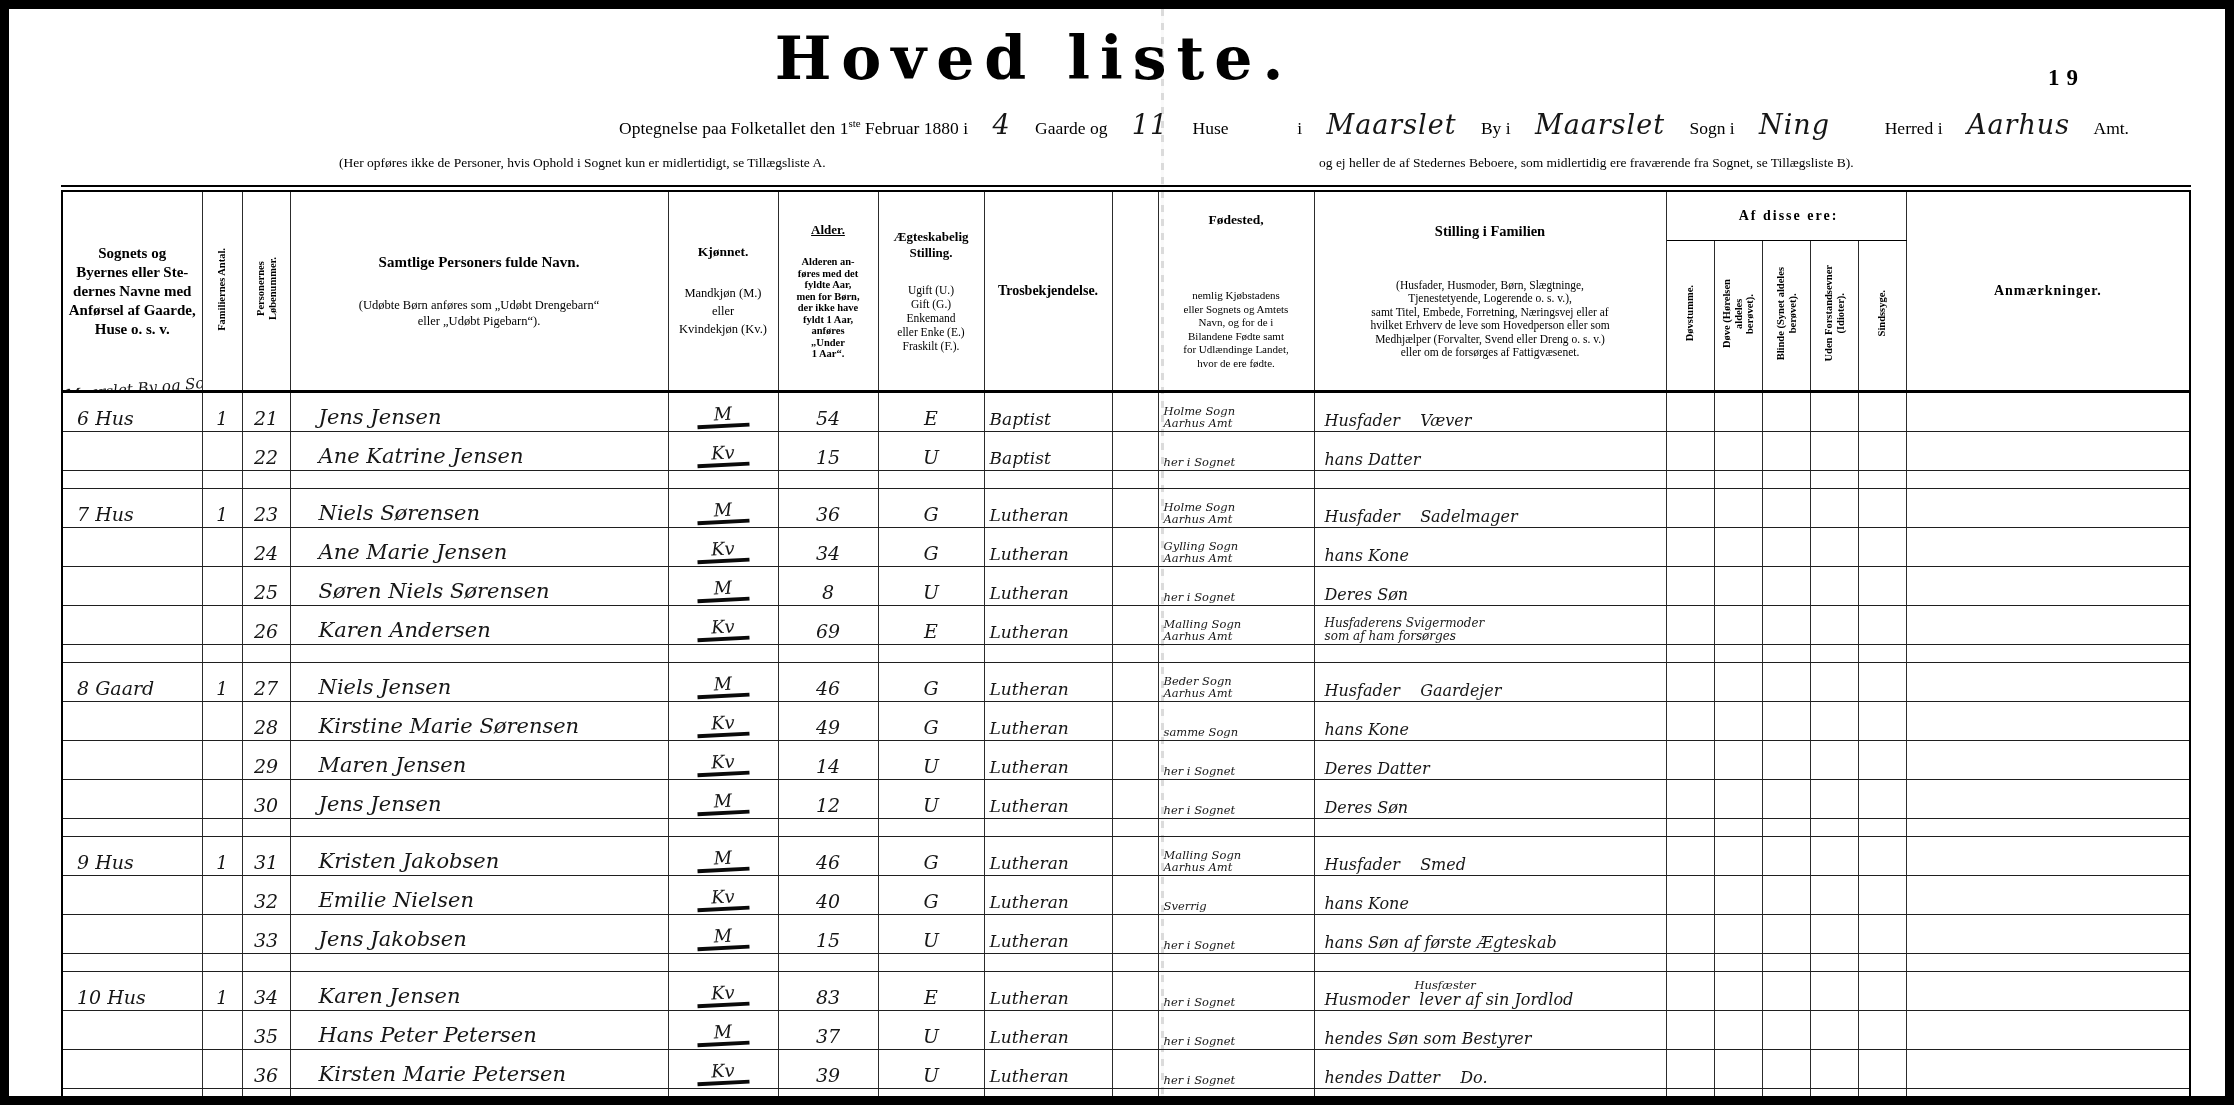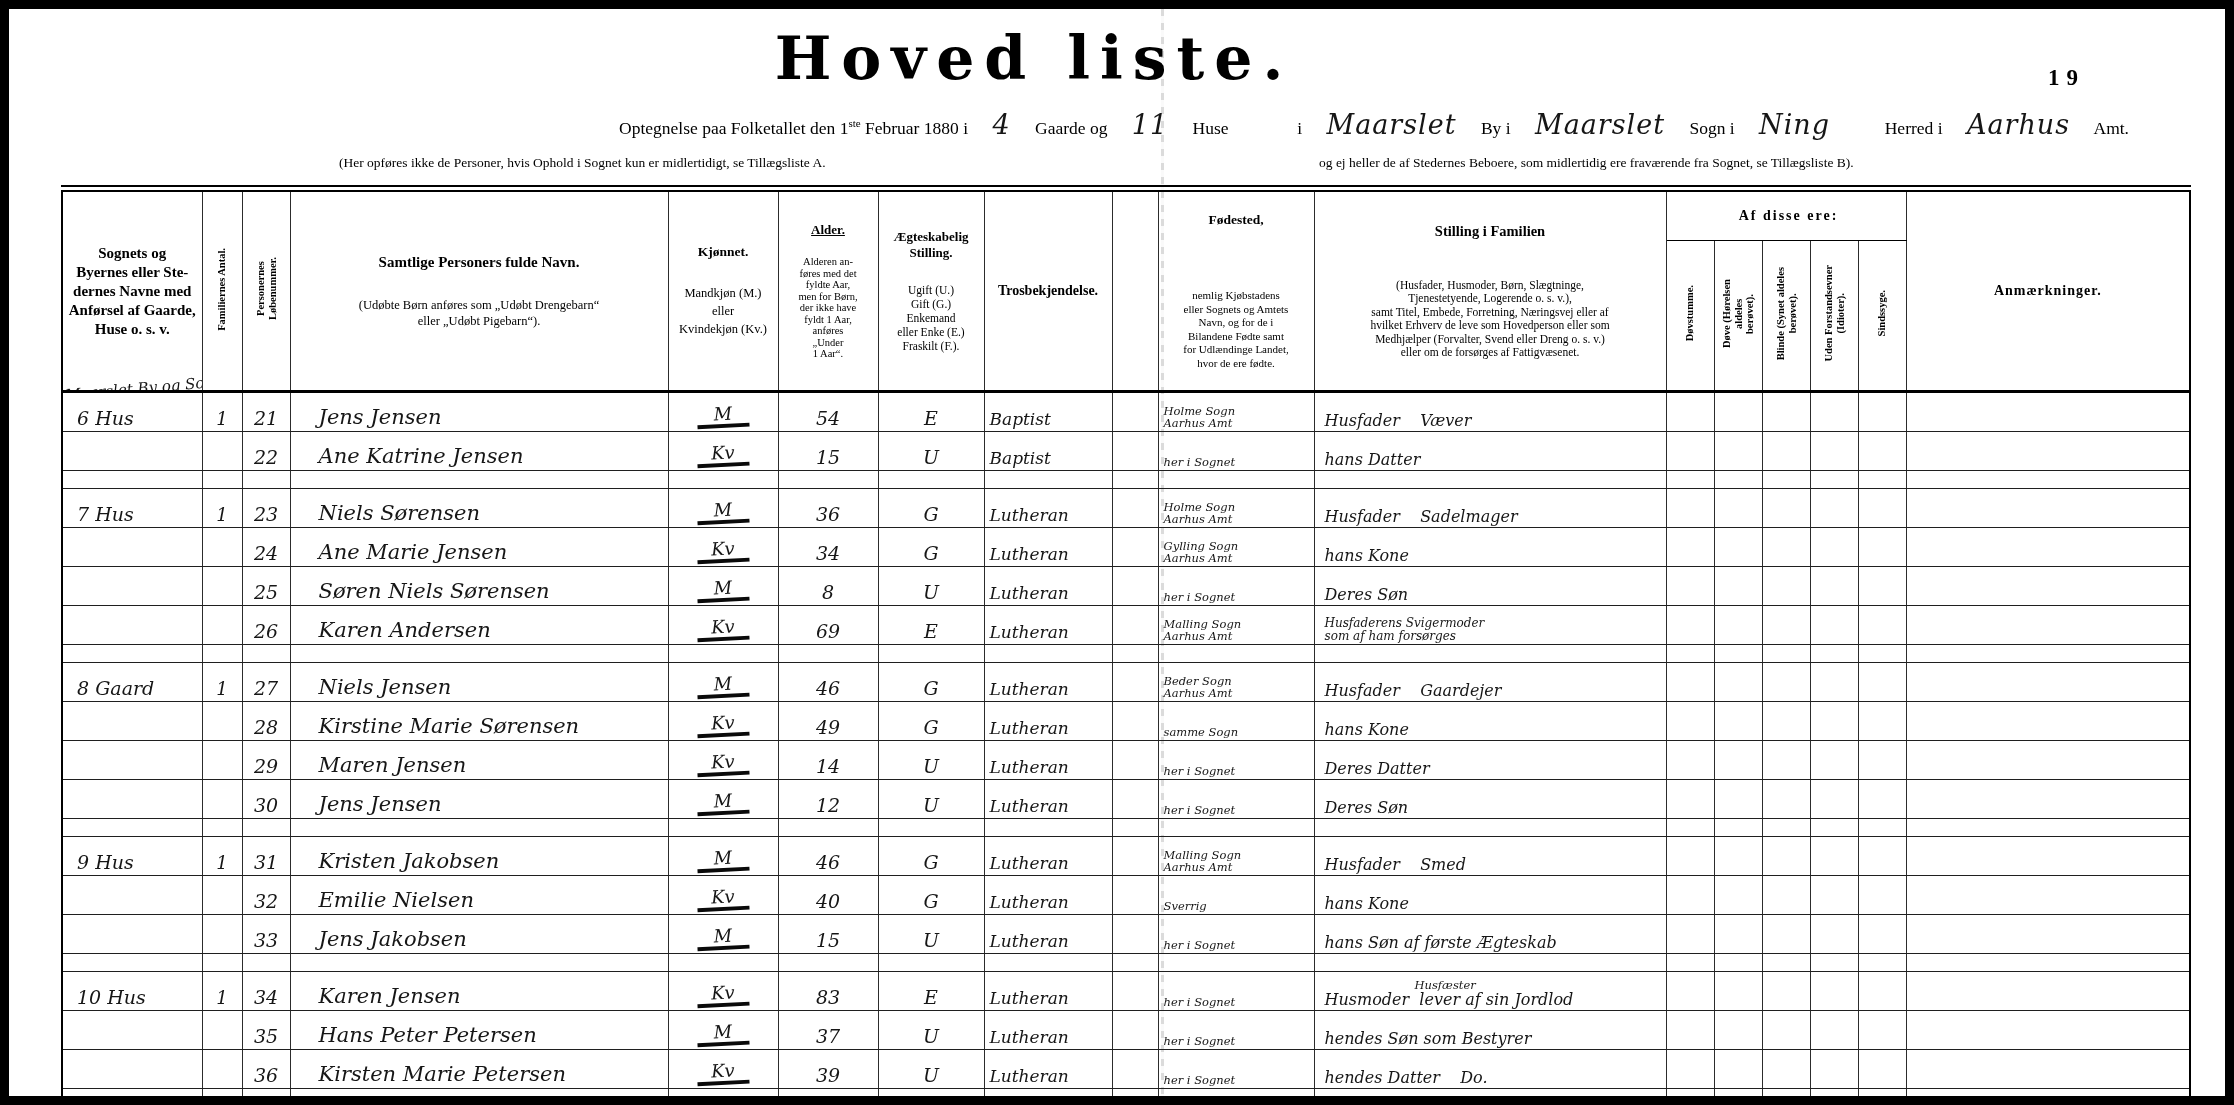--- a/index.html
+++ b/index.html
@@ -32,21 +32,21 @@
   .vert{writing-mode:vertical-rl; transform:rotate(180deg); white-space:pre-line; display:inline-block;
     font-size:10.5px; line-height:11.5px; font-weight:bold; max-height:100px;}
   th .t{display:block; font-weight:bold;}
   th .s{display:block; font-weight:normal;}
   th.h-place{font-size:15px; line-height:19px; position:relative;}
   th.h-name .t{font-size:15px; margin-bottom:8px;}
   th.h-name .s{font-size:12.5px; line-height:16px;}
   th.h-sex .t{font-size:13.5px; margin-bottom:6px;}
   th.h-sex .s{font-size:12.5px; line-height:18px;}
   th.h-age .t{font-size:13px; text-decoration:underline;}
-  th.h-age .s{font-size:10.5px; line-height:11.5px;}
+  th.h-age .s{font-size:10.5px; line-height:11.5px;font-weight:bold;}
   th.h-mar .t{font-size:13px; margin-bottom:4px;}
   th.h-mar .s{font-size:11.5px; line-height:14px;}
   th.h-rel{font-size:14px;}
   th.h-birth .t{font-size:13.5px; margin-bottom:3px;}
   th.h-birth .s{font-size:11px; line-height:13.5px;margin-top:40px;}
   th.h-pos .t{font-size:14.5px; margin-bottom:21px;}
   th.h-pos .s{font-size:11.5px; line-height:13.5px;}
   th.h-rem{font-size:14px; letter-spacing:1px;}
   .annotation{position:absolute; left:2px; bottom:-8px; font-size:15px; white-space:nowrap;
     transform:rotate(-5deg); font-weight:normal;}

